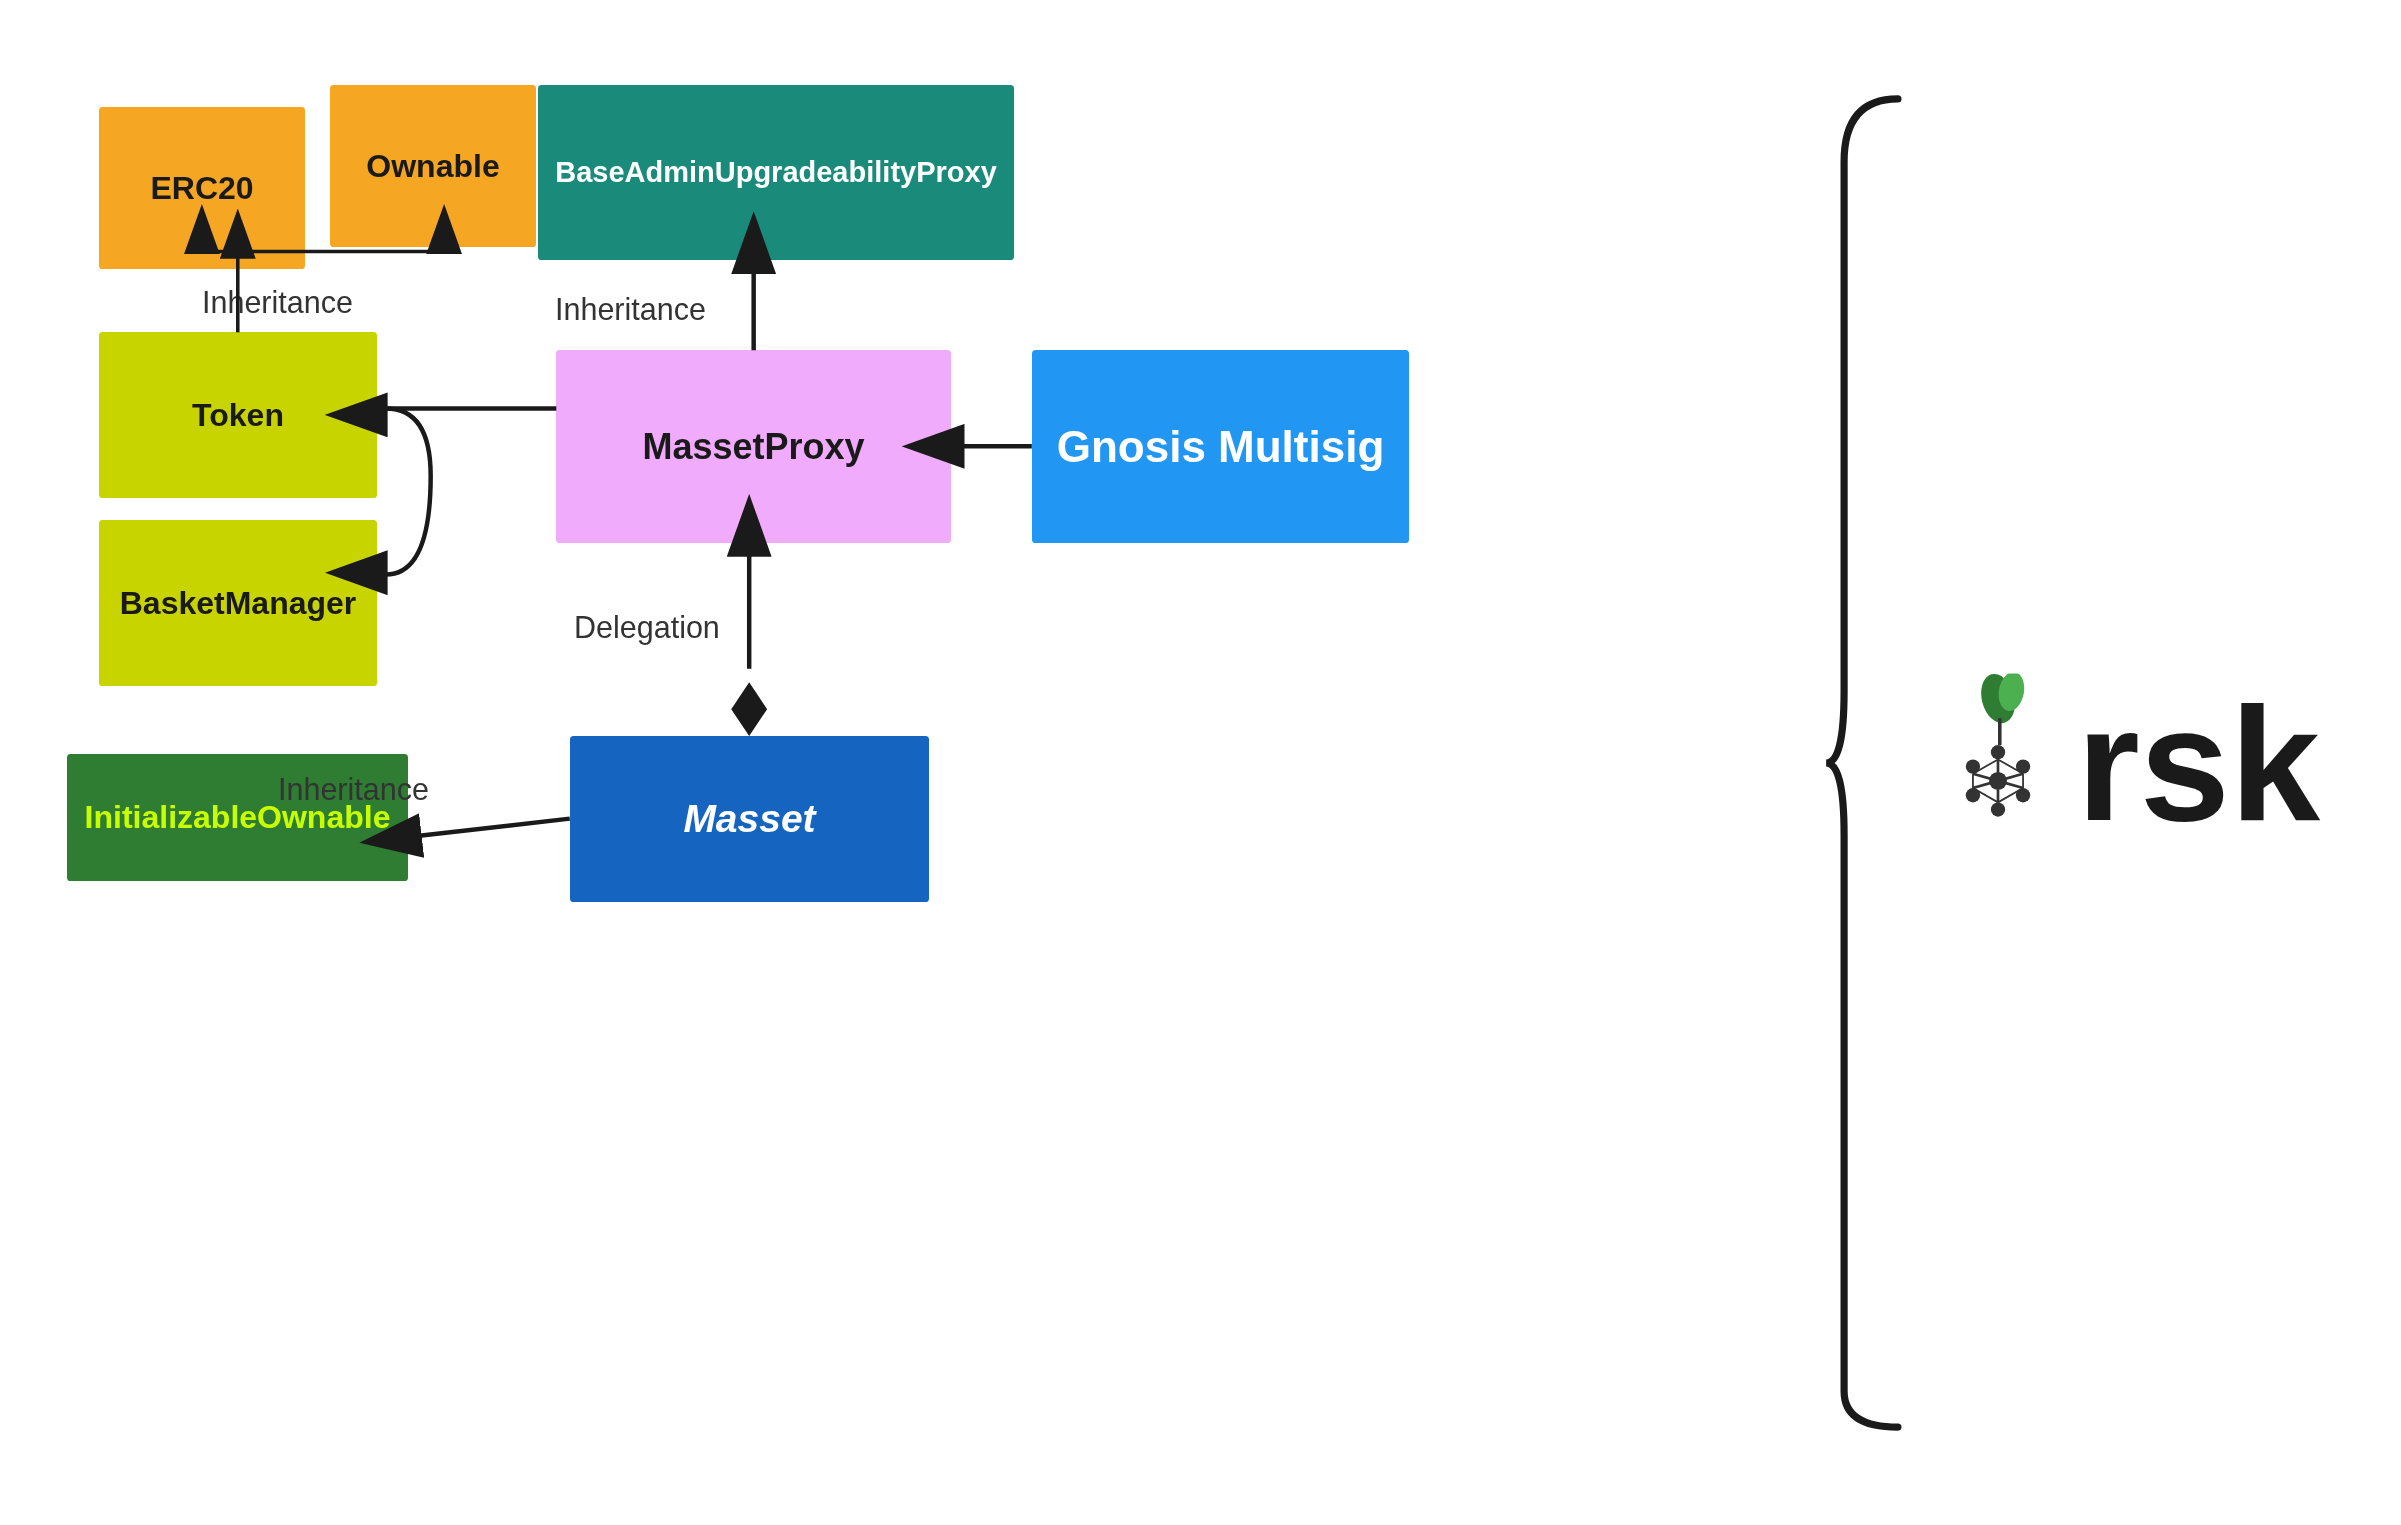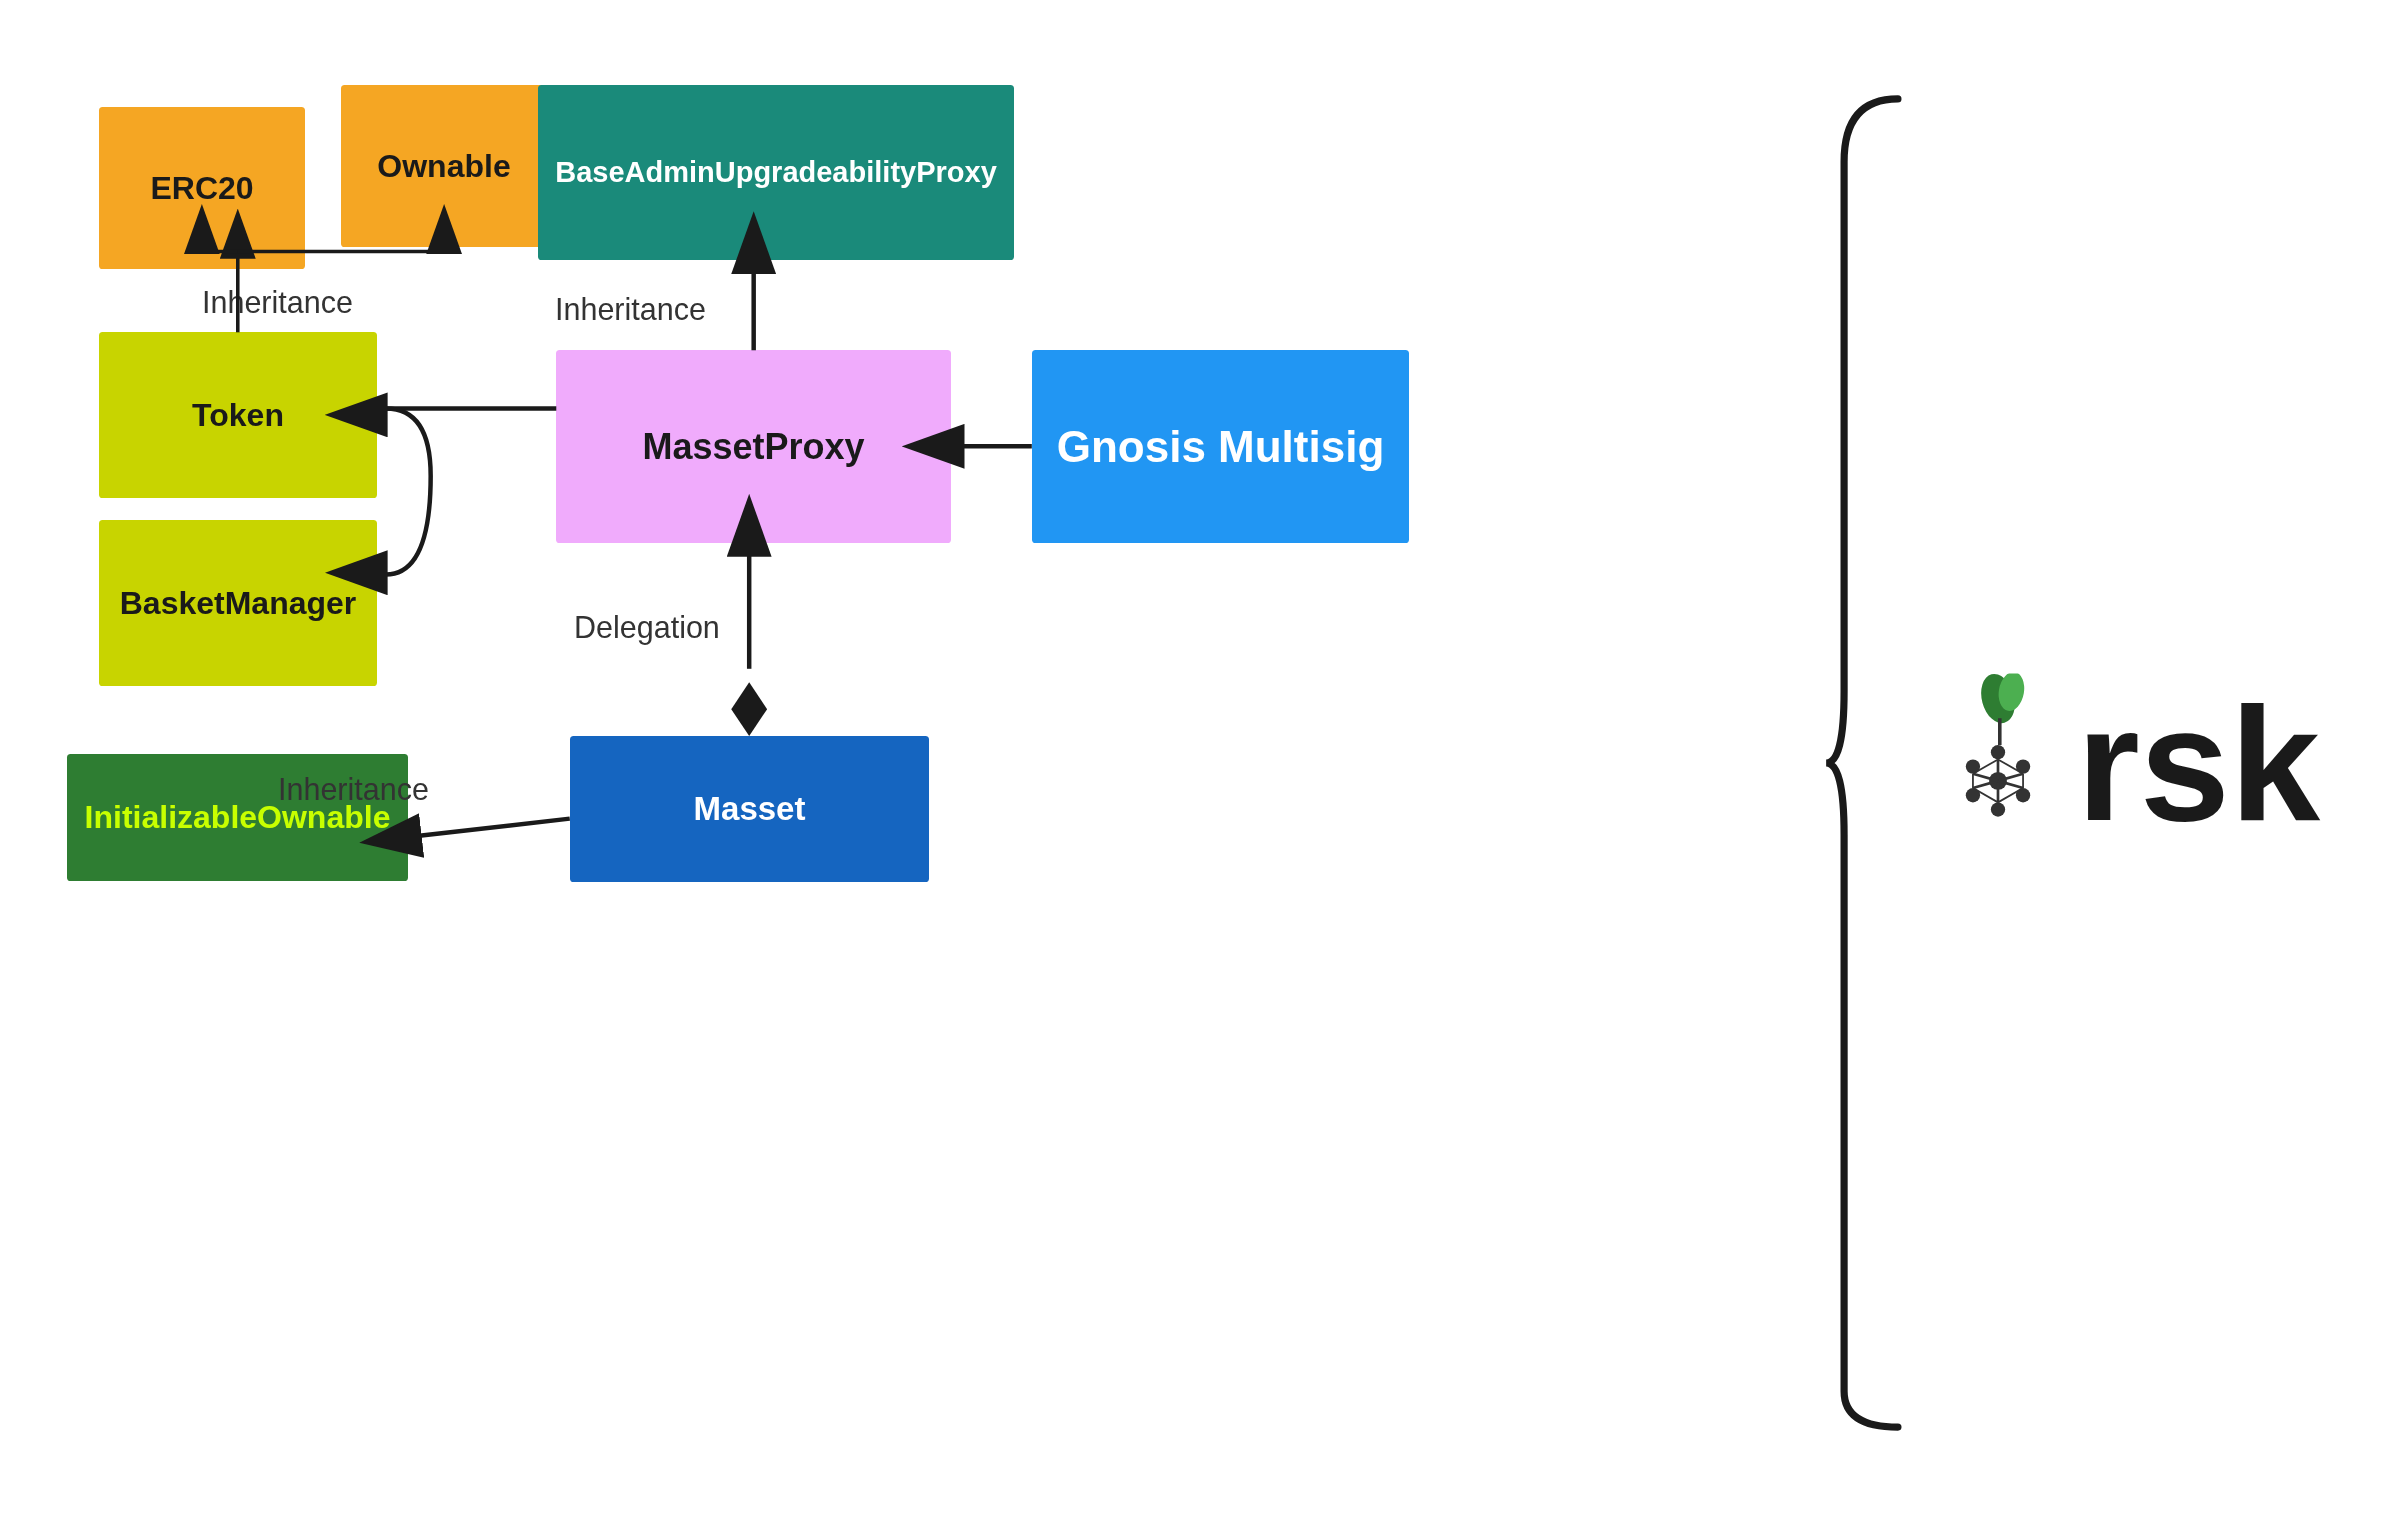--- a/index.html
+++ b/index.html
@@ -60,21 +60,21 @@
   </style>
 </head>
 <body>
 
 <div class="diagram-container">
 
   <div class="box orange" style="left:99px; top:85px; width:206px; height:162px;margin-top:22px;">
     <span>ERC20</span>
   </div>
 
-  <div class="box orange" style="left:341px; top:85px; width:206px; height:162px;text-align:right;">
+  <div class="box orange" style="left:330px; top:85px; width:206px; height:162px;text-align:right;">
     <span>Ownable</span>
   </div>
 
   <div class="box yellow-green" style="left:99px; top:332px; width:278px; height:166px;">
     <span>Token</span>
   </div>
 
   <div class="box yellow-green" style="left:99px; top:520px; width:278px; height:166px;">
     <span>BasketManager</span>
   </div>
@@ -84,21 +84,21 @@
   </div>
 
   <div class="box teal-dark" style="left:538px; top:85px; width:476px; height:175px; color:#ffffff; font-size:29px;">
     <span>BaseAdminUpgradeabilityProxy</span>
   </div>
 
   <div class="box teal-light" style="left:556px; top:350px; width:395px; height:193px; font-size:36px;">
     <span>MassetProxy</span>
   </div>
 
-  <div class="box blue-dark" style="left:570px; top:736px; width:359px; height:146px; color:#ffffff; font-size:33px;">
+  <div class="box blue-dark" style="left:570px; top:736px; width:359px; height:166px; color:#ffffff; font-size:39px;font-style:italic;">
     <span>Masset</span>
   </div>
 
   <div class="box blue" style="left:1032px; top:350px; width:377px; height:193px; color:#ffffff; font-size:44px;">
     <span>Gnosis Multisig</span>
   </div>
 
   <div class="label" style="left:202px; top:285px;">
     <span>Inheritance</span>
   </div>

